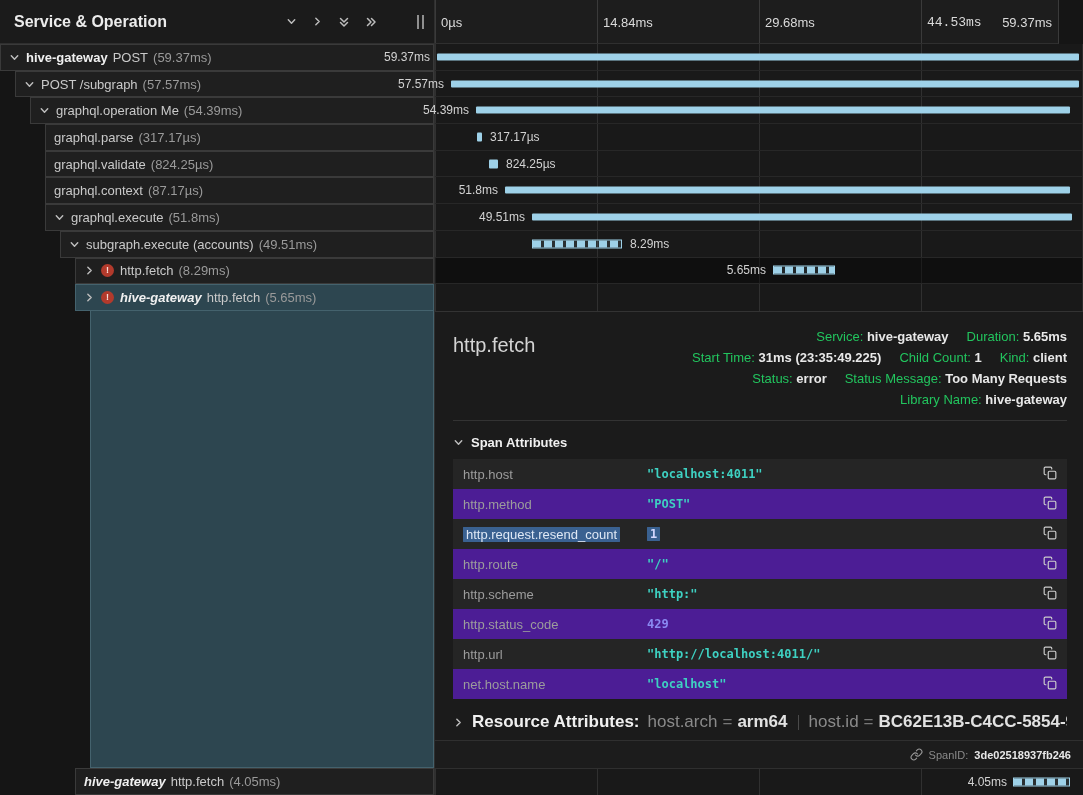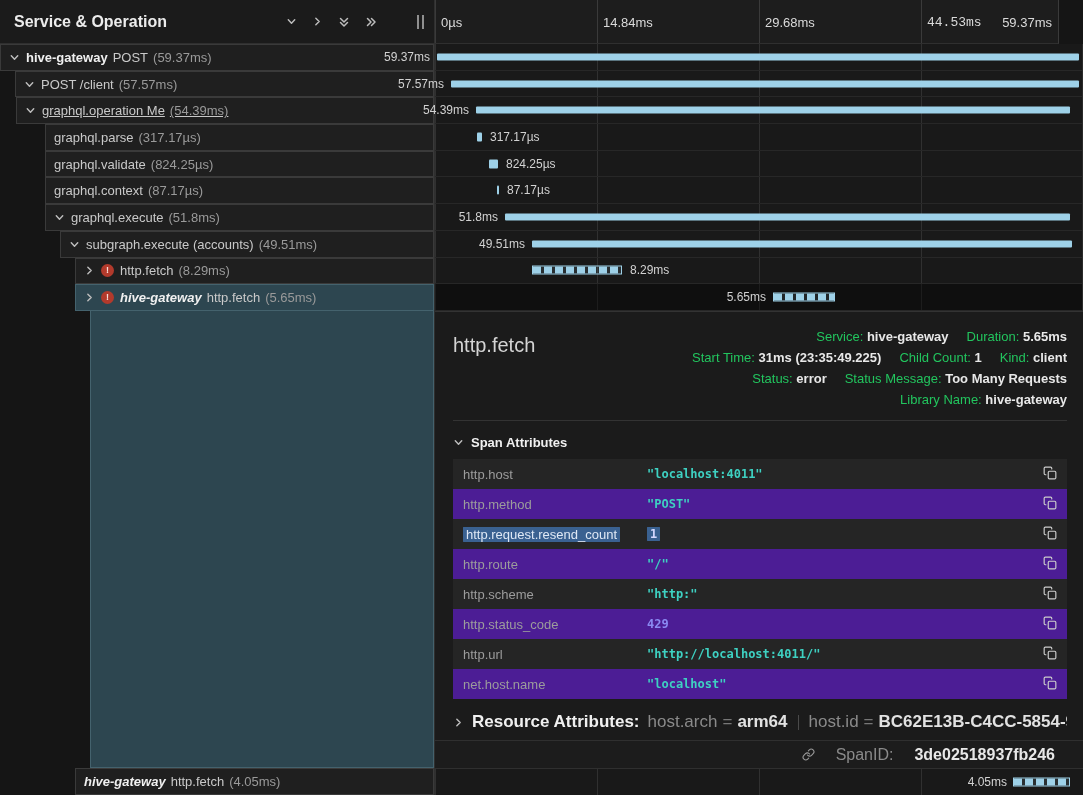--- a/index.html
+++ b/index.html
@@ -73,21 +73,21 @@
   .aval .hl { color:#d6d9ff; }
   .copy { background:none; border:none; padding:2px; cursor:pointer; display:inline-flex; align-items:center; }
   .rrow { margin-top:13px; display:flex; align-items:center; gap:8px; font-size:17px; white-space:nowrap; overflow:hidden; cursor:pointer; }
   .rhead { font-weight:bold; color:#f0f0f0; }
   #res-items { display:flex; align-items:center; gap:5px; overflow:hidden; }
   .rk { color:#8a8a8a; }
   .req { color:#777; }
   .rv { color:#e2e2e2; font-weight:bold; }
   .rsep { width:1px; height:15px; background:#4a4a4a; flex:none; margin:0 5px; }
   #dfoot { position:absolute; left:0; right:0; bottom:0; height:28px; border-top:1px solid #2f2f2f; background:#1c1c1c;
-           display:flex; align-items:center; justify-content:flex-end; gap:21px; padding-right:28px; font-size:16px; }
+           display:flex; align-items:center; justify-content:flex-end; gap:6px; padding-right:12px; font-size:11px; }
   .flabel { color:#8a8a8a; }
   .fvalue { color:#e8e8e8; font-weight:bold; }
 
   
   #bottom-tl { position:absolute; left:435px; top:768px; width:648px; height:27px; background-color:#191919;
                border-top:1px solid #2f2f2f; overflow:hidden;
                background-image:repeating-linear-gradient(to right,#303030 0 1px, transparent 1px 162px); }
 </style>
 </head>
 <body>
@@ -145,24 +145,24 @@
           <span class="svc">hive-gateway</span>
           <span class="lbl">POST</span>
           <span class="dur">(59.37ms)</span>
         </div>
         <div class="trow" style="margin-left: 15px;">
           <span class="chev">
             <svg width="11" height="11" viewBox="0 0 12 12" fill="none" stroke="#bdbdbd" stroke-width="1.6" stroke-linecap="round" stroke-linejoin="round">
               <path d="M2.5 4.2 L6 7.8 L9.5 4.2"></path>
             </svg>
           </span>
-          <span class="lbl">POST /client</span>
+          <span class="lbl">POST /subgraph</span>
           <span class="dur">(57.57ms)</span>
         </div>
-        <div class="trow" style="margin-left: 16px; text-decoration: underline;">
+        <div class="trow" style="margin-left: 30px;">
           <span class="chev">
             <svg width="11" height="11" viewBox="0 0 12 12" fill="none" stroke="#bdbdbd" stroke-width="1.6" stroke-linecap="round" stroke-linejoin="round">
               <path d="M2.5 4.2 L6 7.8 L9.5 4.2"></path>
             </svg>
           </span>
           <span class="lbl">graphql.operation Me</span>
           <span class="dur">(54.39ms)</span>
         </div>
         <div class="trow" style="margin-left: 45px;">
           <span class="lbl">graphql.parse</span>
@@ -239,24 +239,20 @@
         <div class="bar solid" style="left: 41px; width: 594px;"></div>
         <span class="blab" style="right: 613px;">54.39ms</span>
       </div>
       <div class="tlrow">
         <div class="bar solid marker" style="left: 42px; width: 5px;"></div>
         <span class="blab" style="left: 55px;">317.17µs</span>
       </div>
       <div class="tlrow">
         <div class="bar solid marker" style="left: 54px; width: 9px;"></div>
         <span class="blab" style="left: 71px;">824.25µs</span>
-      </div>
-      <div class="tlrow">
-        <div class="bar solid marker" style="left: 62px; width: 2px;"></div>
-        <span class="blab" style="left: 72px;">87.17µs</span>
       </div>
       <div class="tlrow">
         <div class="bar solid" style="left: 70px; width: 565px;"></div>
         <span class="blab" style="right: 584px;">51.8ms</span>
       </div>
       <div class="tlrow">
         <div class="bar solid" style="left: 97px; width: 540px;"></div>
         <span class="blab" style="right: 557px;">49.51ms</span>
       </div>
       <div class="tlrow">

